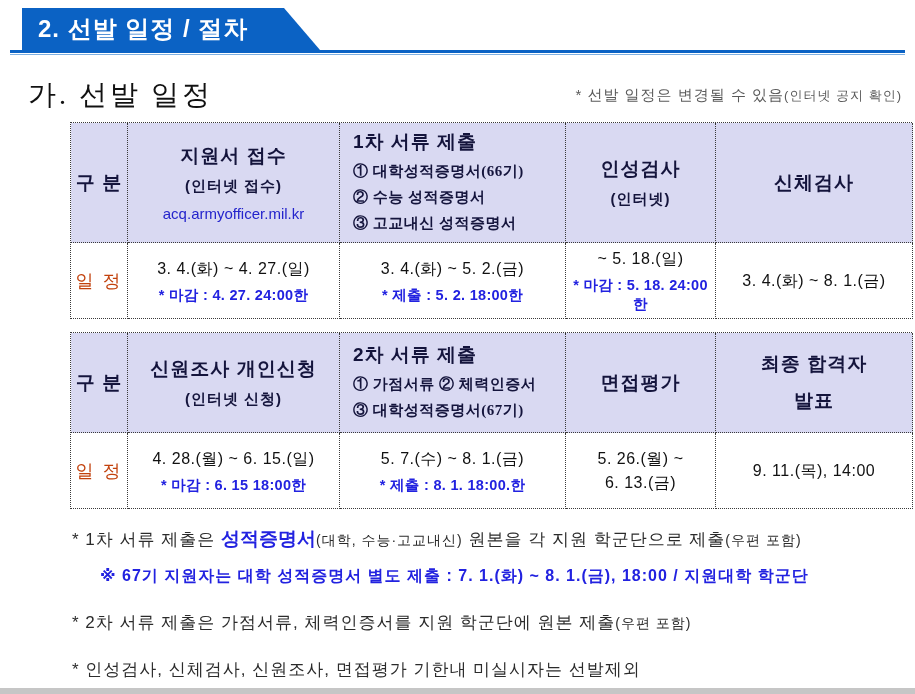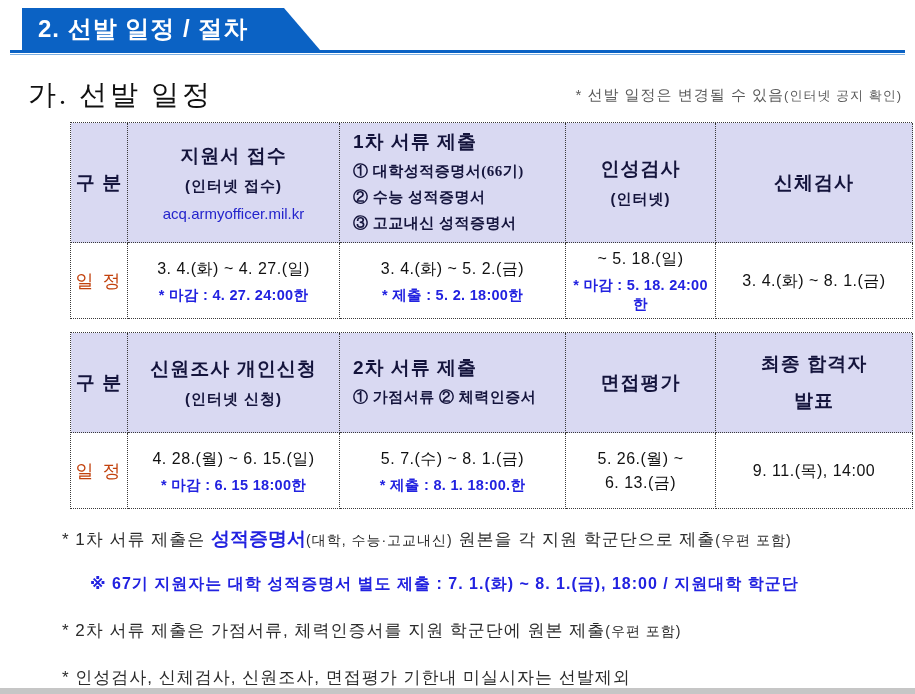--- a/index.html
+++ b/index.html
@@ -42,26 +42,26 @@
   .cell-url   { font-size:15px; color:#2424cc; margin-top:9px; letter-spacing:0; }
   .list-cell  { align-items:flex-start; padding-left:13px; }
   .list-cell .cell-title { width:100%; text-align:left; margin-bottom:3px; }
   .list-item  { font-size:15px; font-weight:bold; line-height:1.75; letter-spacing:0.5px; text-align:left;font-family:Liberation Serif, serif; }
   .rowlabel { font-size:18px; font-weight:normal; color:#c2410c; letter-spacing:2px; }
   .date-line { font-size:16px; font-weight:500; color:#111; letter-spacing:0.5px; line-height:1.5; }
   .blue-line { font-size:14.5px; font-weight:bold; color:#2222e0; margin-top:5px; letter-spacing:0.3px; }
   .two-line  { line-height:1.9; }
 
   
-  .notes { position:absolute; top:524px; left:62px; width:838px; }
+  .notes { position:absolute; top:524px; left:72px; width:838px; }
   .note  { font-size:17px; color:#2b2b2b; letter-spacing:1px; white-space:nowrap; }
   .note .paren { font-size:14px; }
   .note1 { margin-top:2px; }
   .note1 .hl { color:#2222e0; font-weight:bold; font-size:19px; letter-spacing:0; }
-  .note2 { margin-top:22px; margin-left:28px; color:#2222e0; font-weight:600; font-size:16px; }
+  .note2 { margin-top:14px; margin-left:28px; color:#2222e0; font-weight:600; font-size:16px; }
   .note3 { margin-top:24px; }
   .note4 { margin-top:24px; }
 
   .bottom-strip { position:absolute; left:0; bottom:0; width:915px; height:6px; background:#c6c6c6; }
 </style>
 </head>
 <body>
 
 <div class="page">
 
@@ -128,20 +128,21 @@
     <div class="cell hd h100">
       <span class="cell-title">구 분</span>
     </div>
     <div class="cell hd h100">
       <span class="cell-title">신원조사 개인신청</span>
       <span class="cell-sub">(인터넷 신청)</span>
     </div>
     <div class="cell hd h100 list-cell">
       <span class="cell-title">2차 서류 제출</span>
       <span class="list-item">① 가점서류 ② 체력인증서</span>
+      <span class="list-item">③ 대학성적증명서(67기)</span>
     </div>
     <div class="cell hd h100">
       <span class="cell-title">면접평가</span>
     </div>
     <div class="cell hd h100 two-line">
       <span class="cell-title">최종 합격자</span>
       <span class="cell-title">발표</span>
     </div>
 
     <div class="cell h76">

